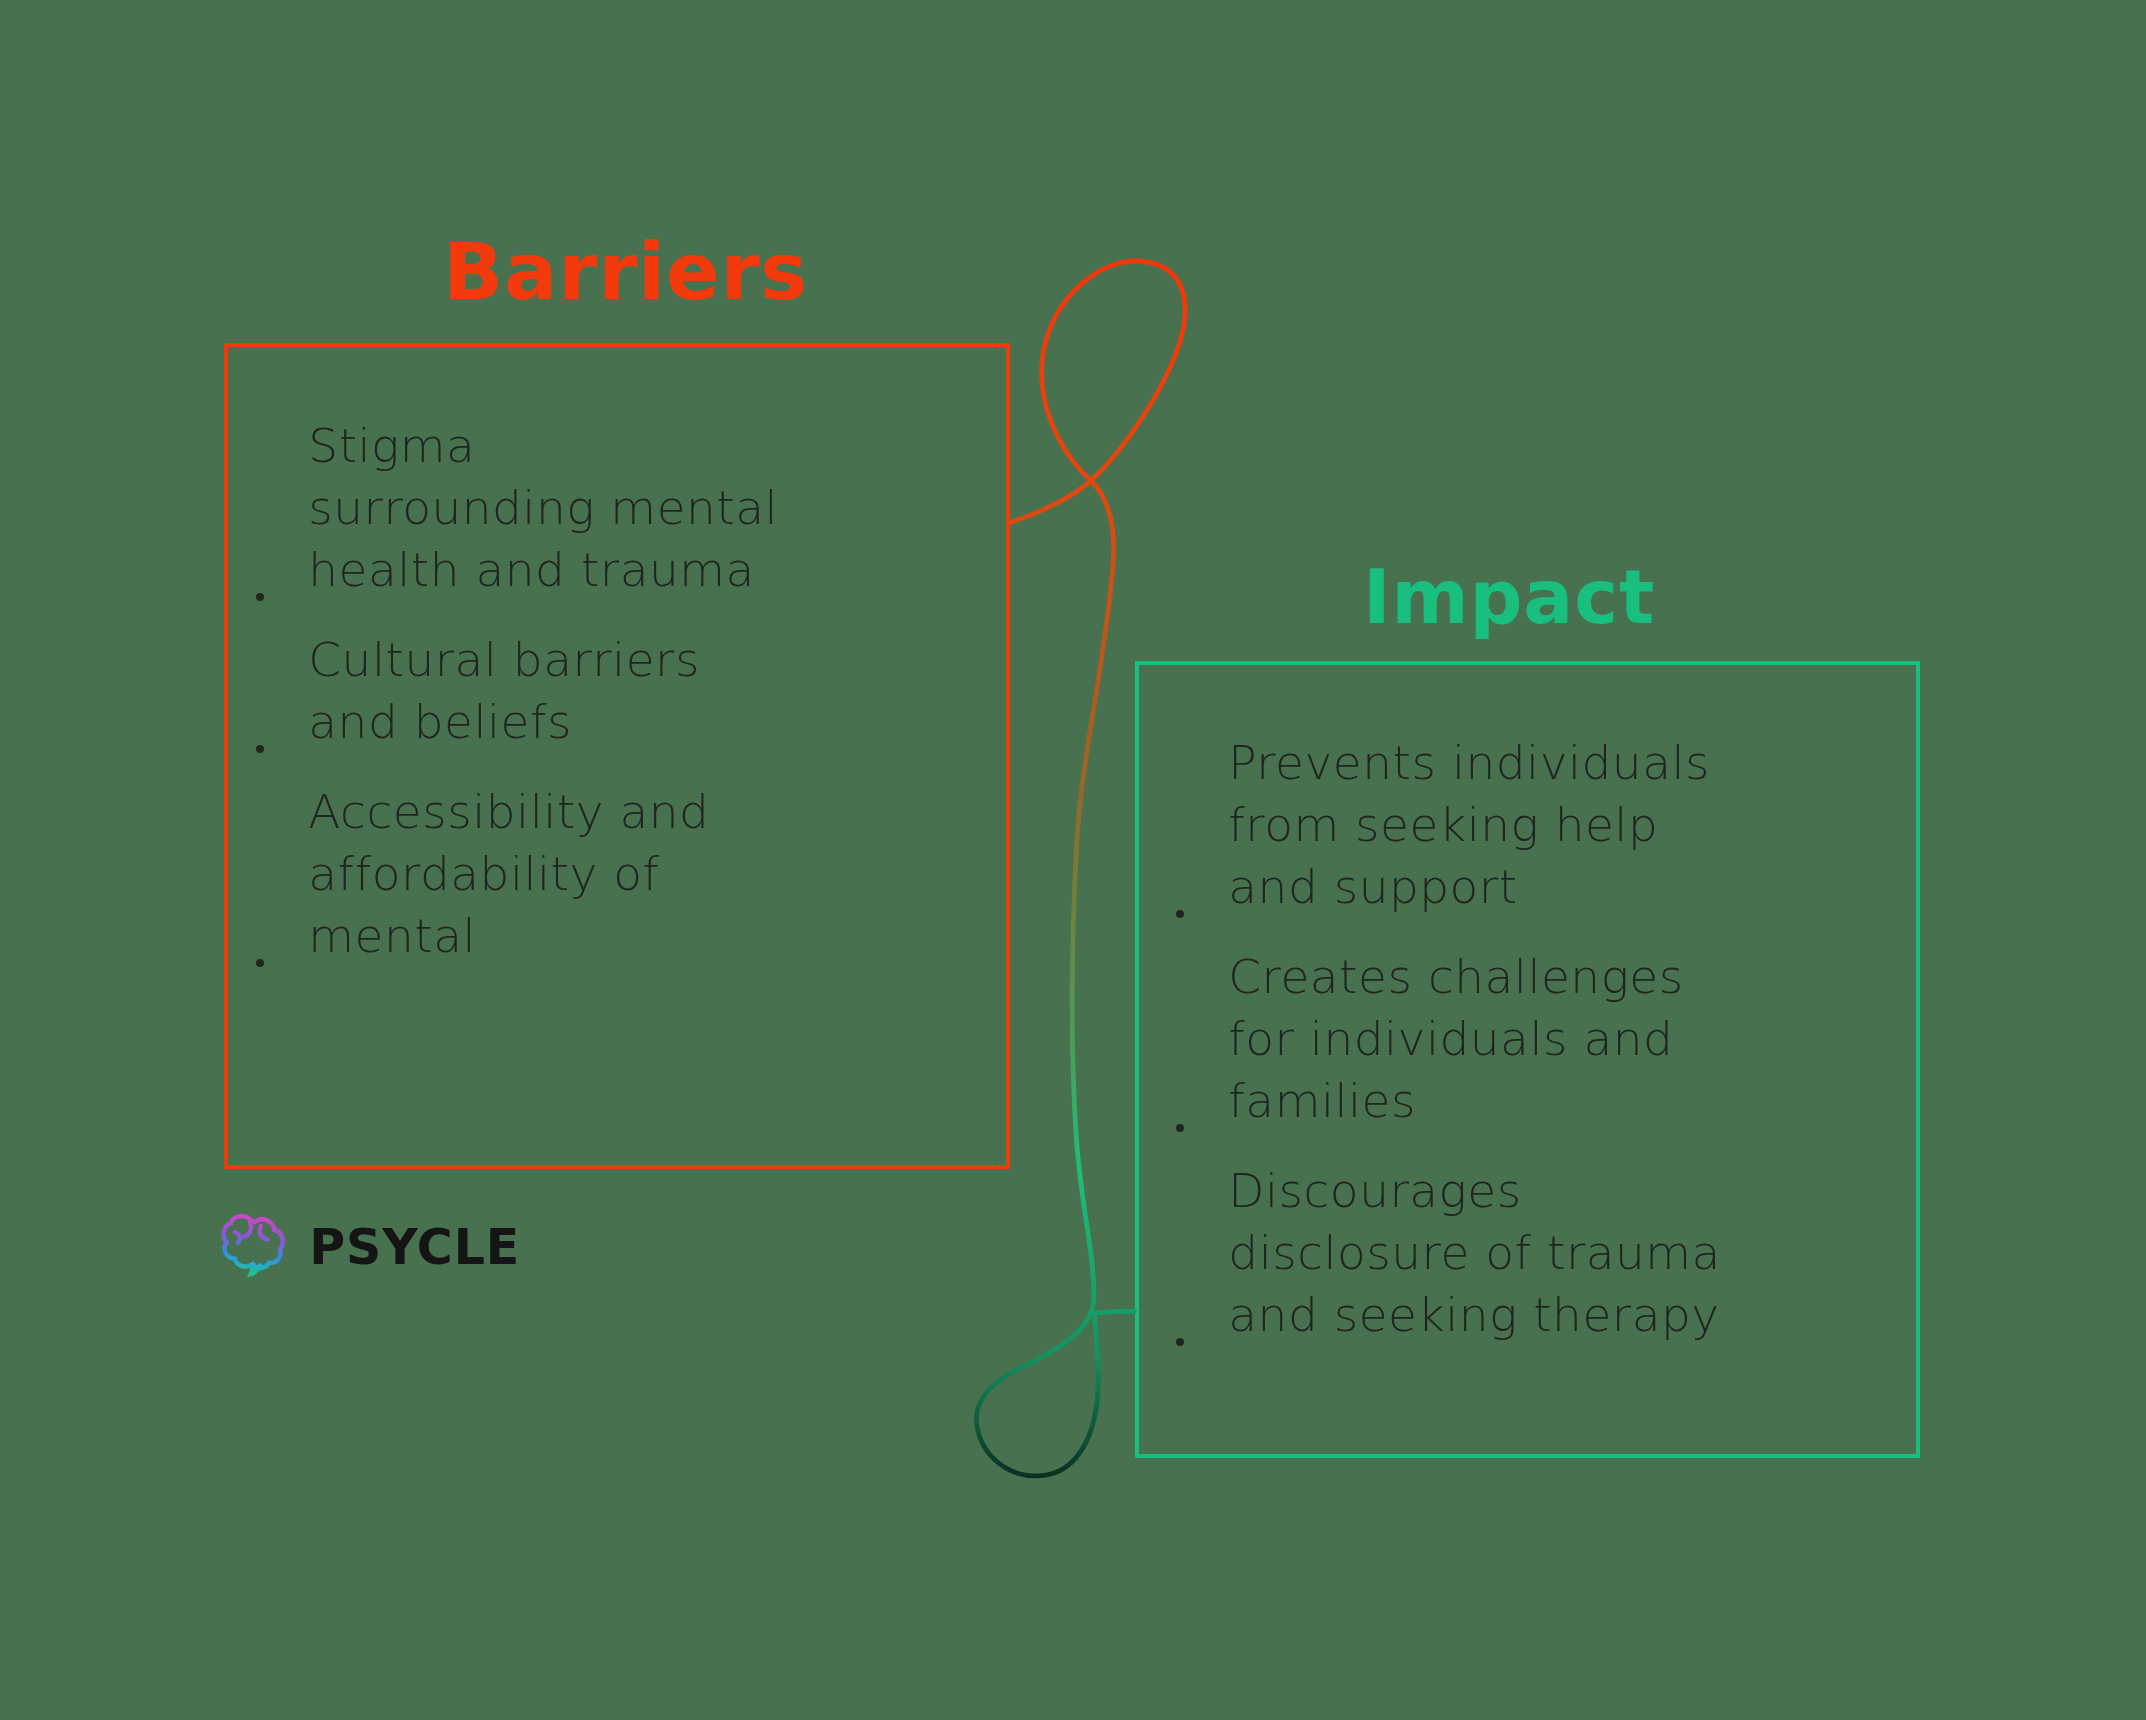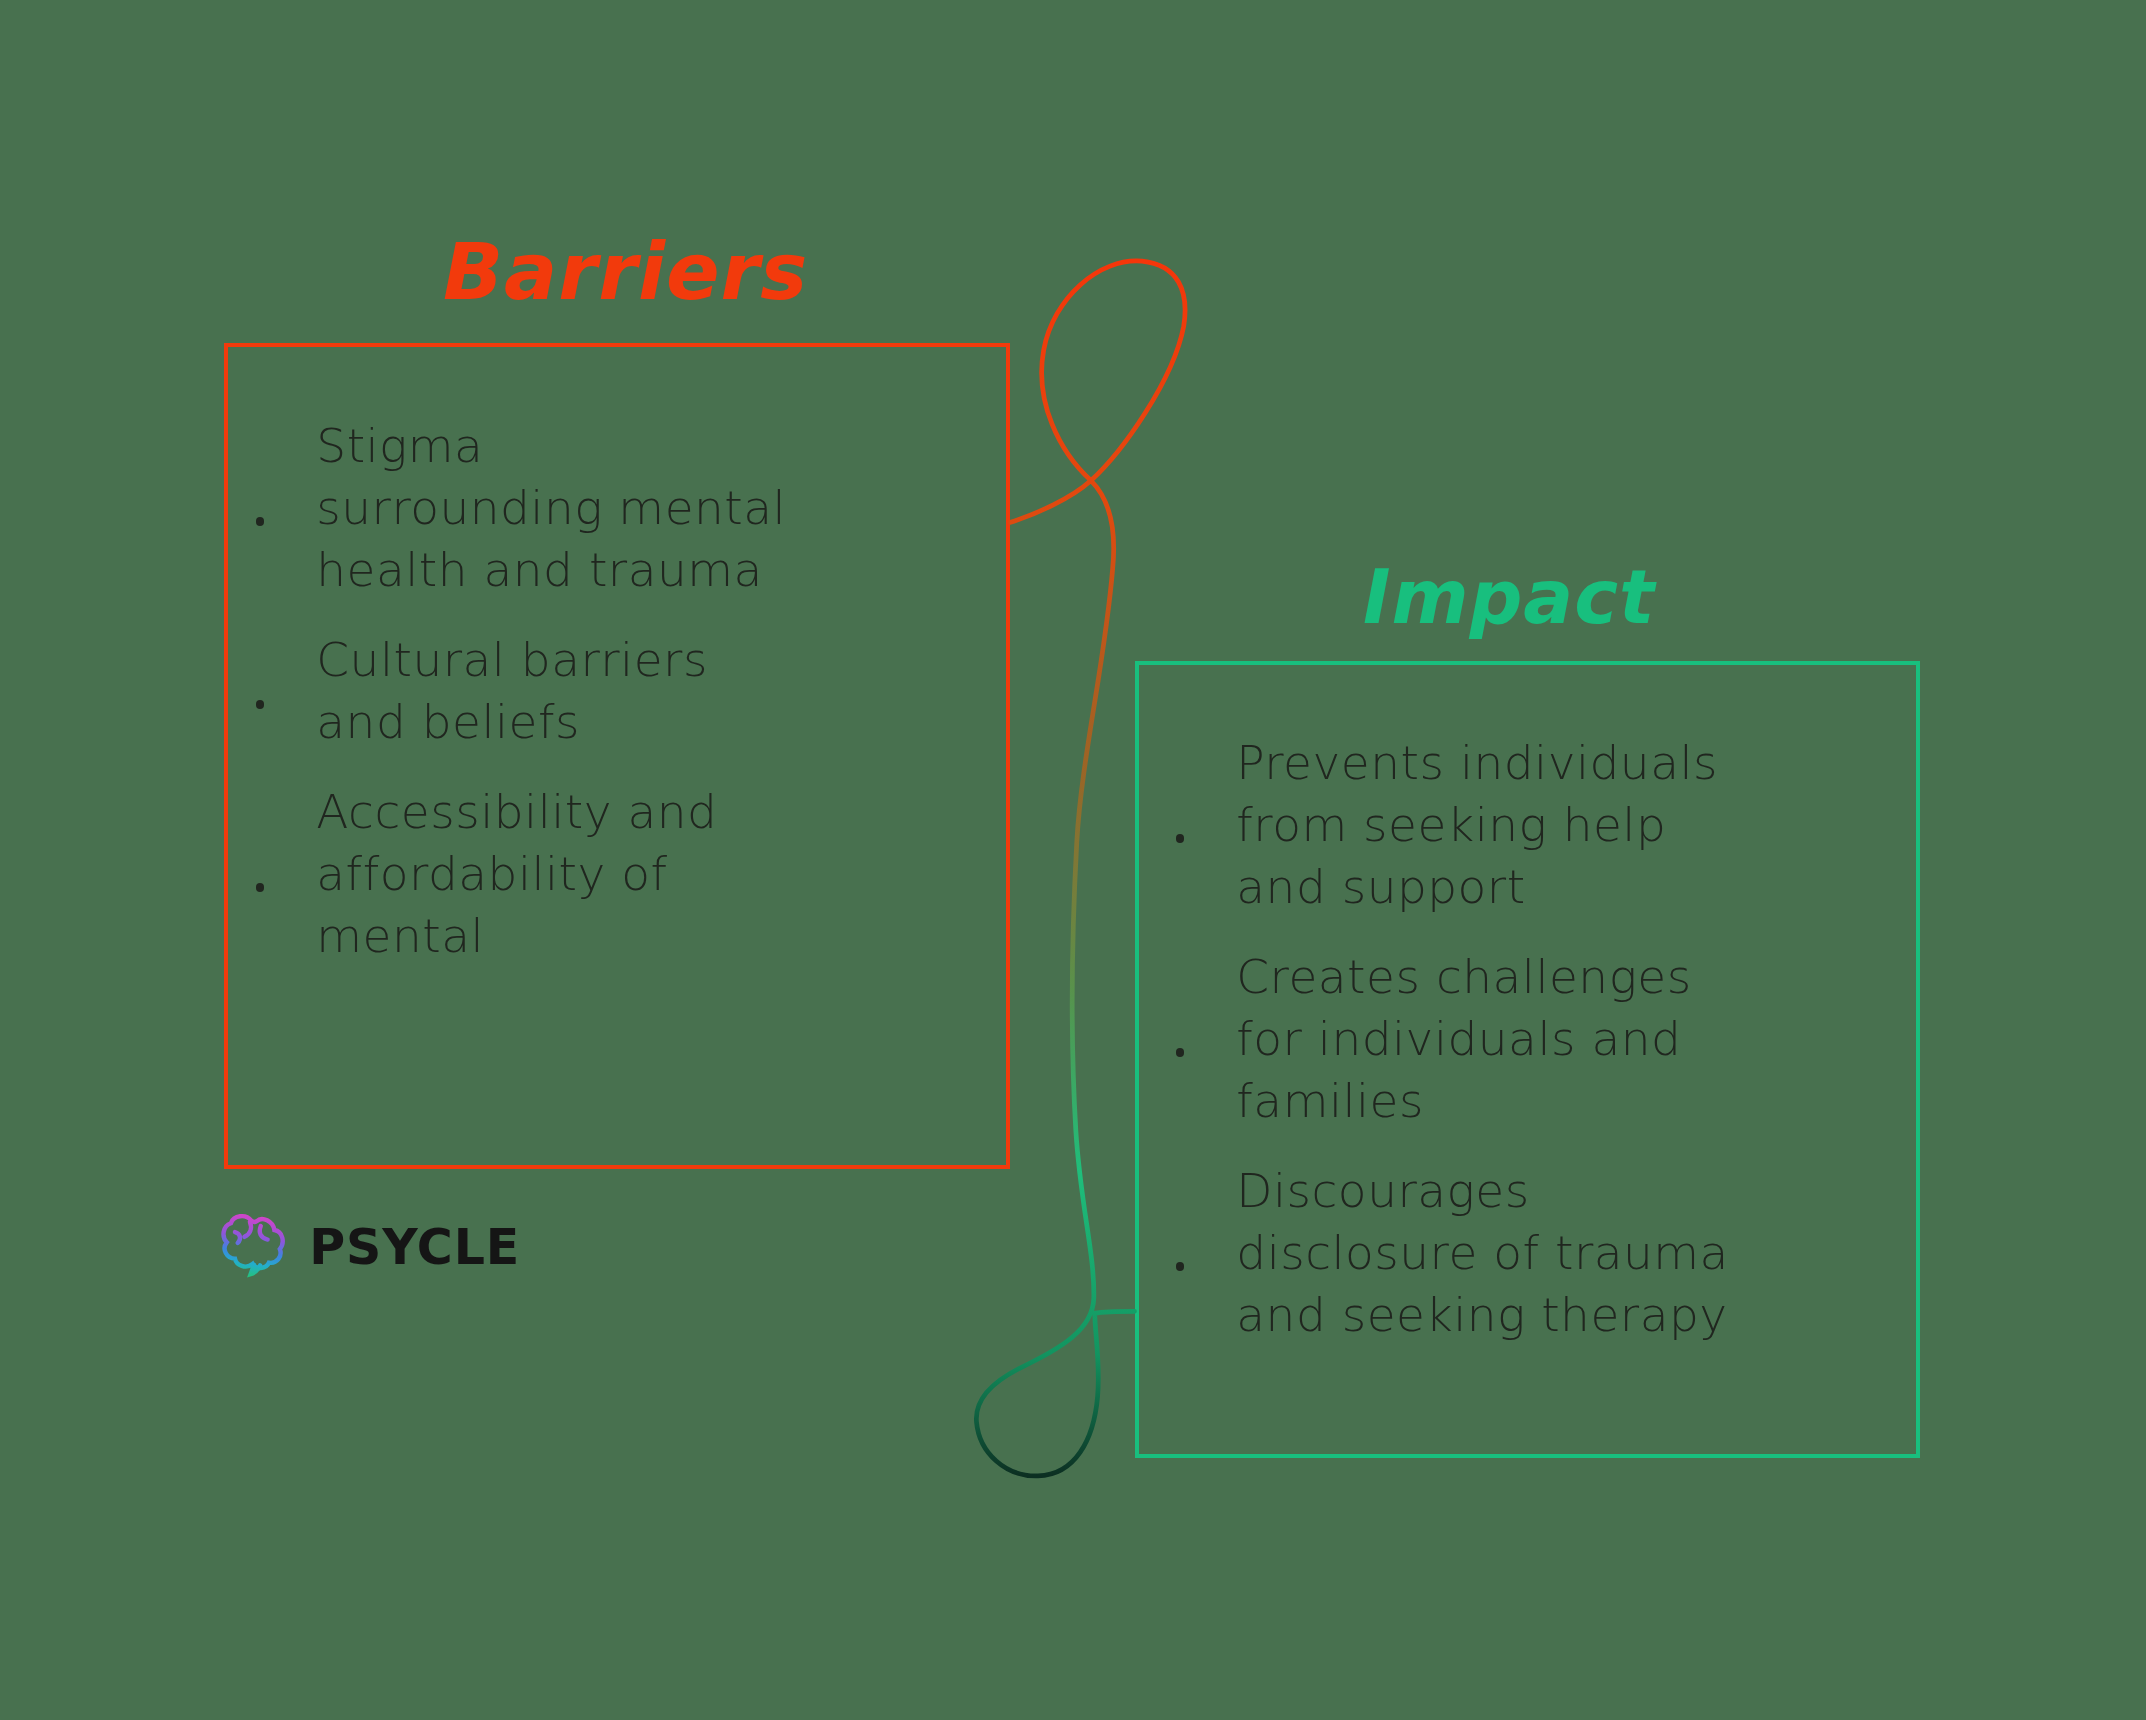--- a/index.html
+++ b/index.html
@@ -21,37 +21,37 @@
   .panel{
     position:absolute;box-sizing:border-box;border:4.7px solid;background:transparent;
   }
   .panel.barriers{
     left:224px;top:343px;width:786px;height:826px;border-color:var(--accent-orange);
   }
   .panel.impact{
     left:1135px;top:661px;width:785px;height:797px;border-color:var(--accent-green);
   }
   .section-title{
-    position:absolute;font-style:italic;font-weight:800;line-height:1;
+    position:absolute;font-weight:800;line-height:1;
     letter-spacing:0.9px;white-space:nowrap;
   }
   .section-title.barriers-title{
     left:443px;top:233px;font-size:79px;color:var(--accent-orange);
   }
   .section-title.impact-title{
     left:1363px;top:560px;font-size:74px;color:var(--accent-green);
   }
   .bullet-list{
     position:absolute;margin:0;padding:0;list-style:none;
     color:var(--text);font-size:47px;line-height:62px;letter-spacing:0.5px;
     font-weight:300;
   }
   .bullet-list.left{left:252px;top:415px;width:719px;}
   .bullet-list.right{left:1172px;top:732px;width:719px;}
-  .bullet-item{display:flex;align-items:center;margin:0 0 28px 0;gap:8px;}
+  .bullet-item{display:flex;align-items:flex-end;margin:0 0 28px 0;}
   .bullet-dot{
     flex:0 0 auto;width:8.5px;height:8.5px;border-radius:50%;
     background:var(--text);margin:27.4px 0 0 3.8px;
   }
   .bullet-text{
     margin-left:44px;white-space:pre-line;
   }
   .thread-svg{position:absolute;left:0;top:0;pointer-events:none;}
   .logo{
     position:absolute;left:220px;top:1209px;display:flex;align-items:center;gap:8px;

